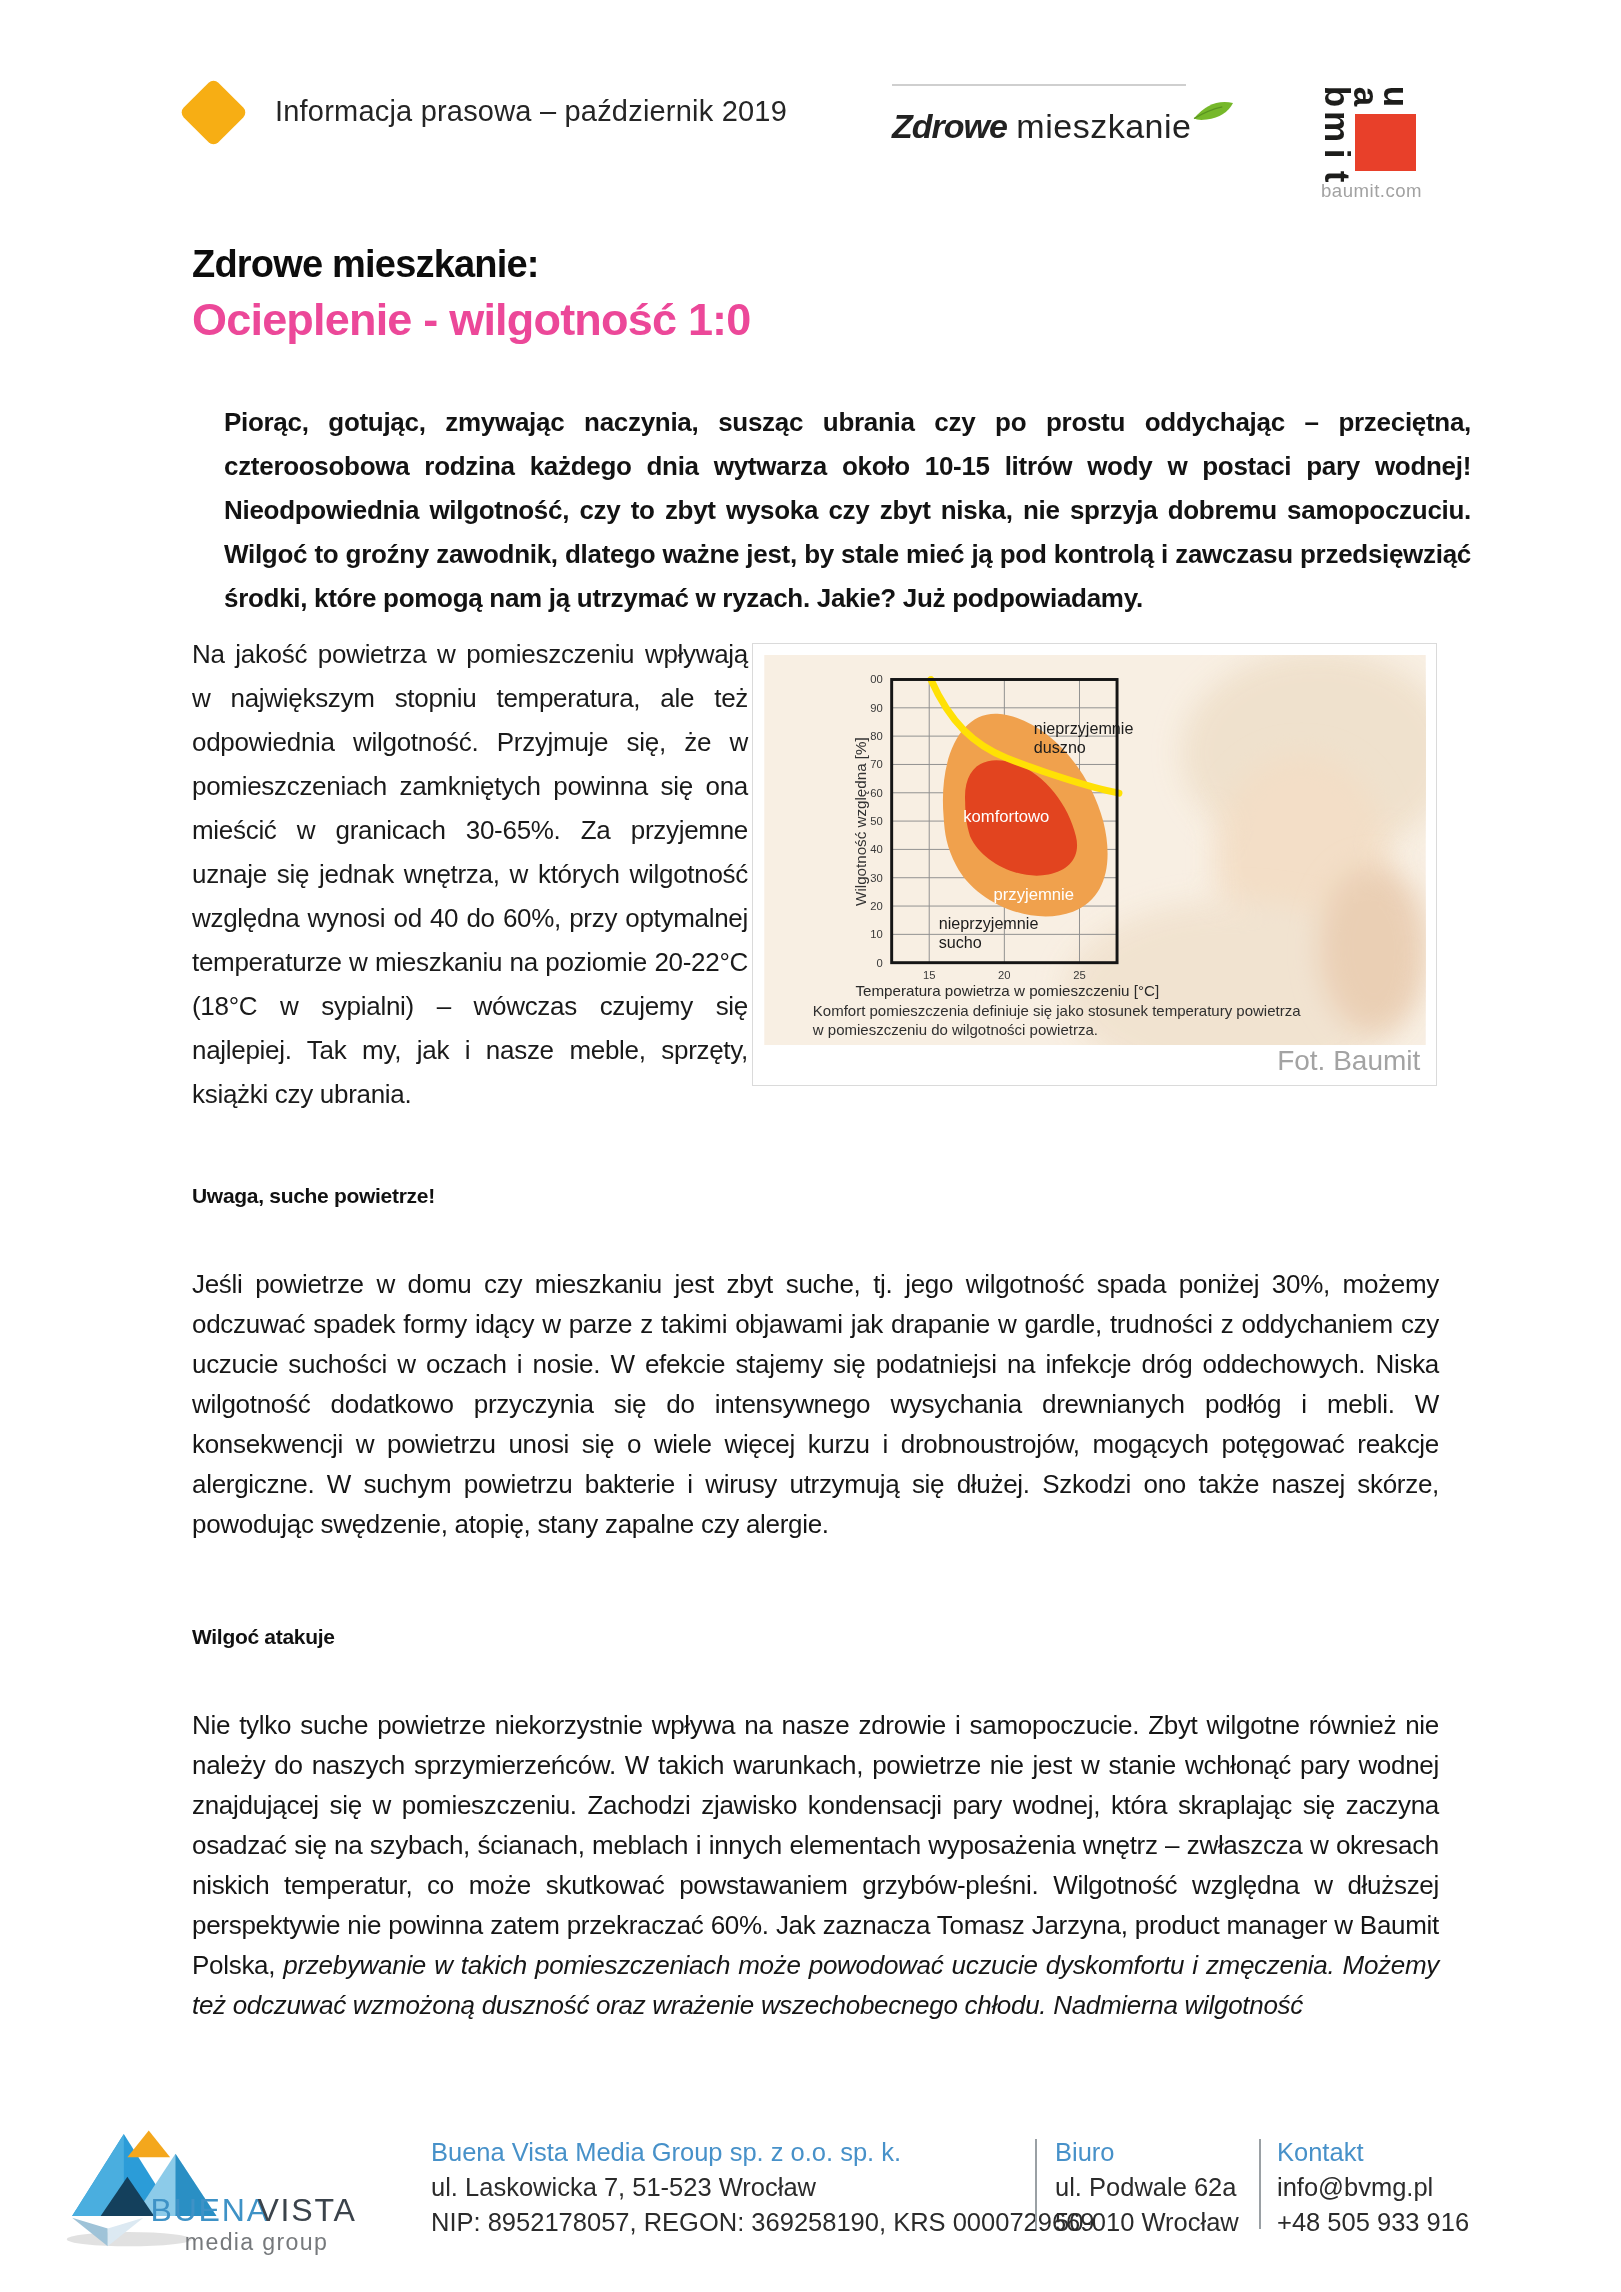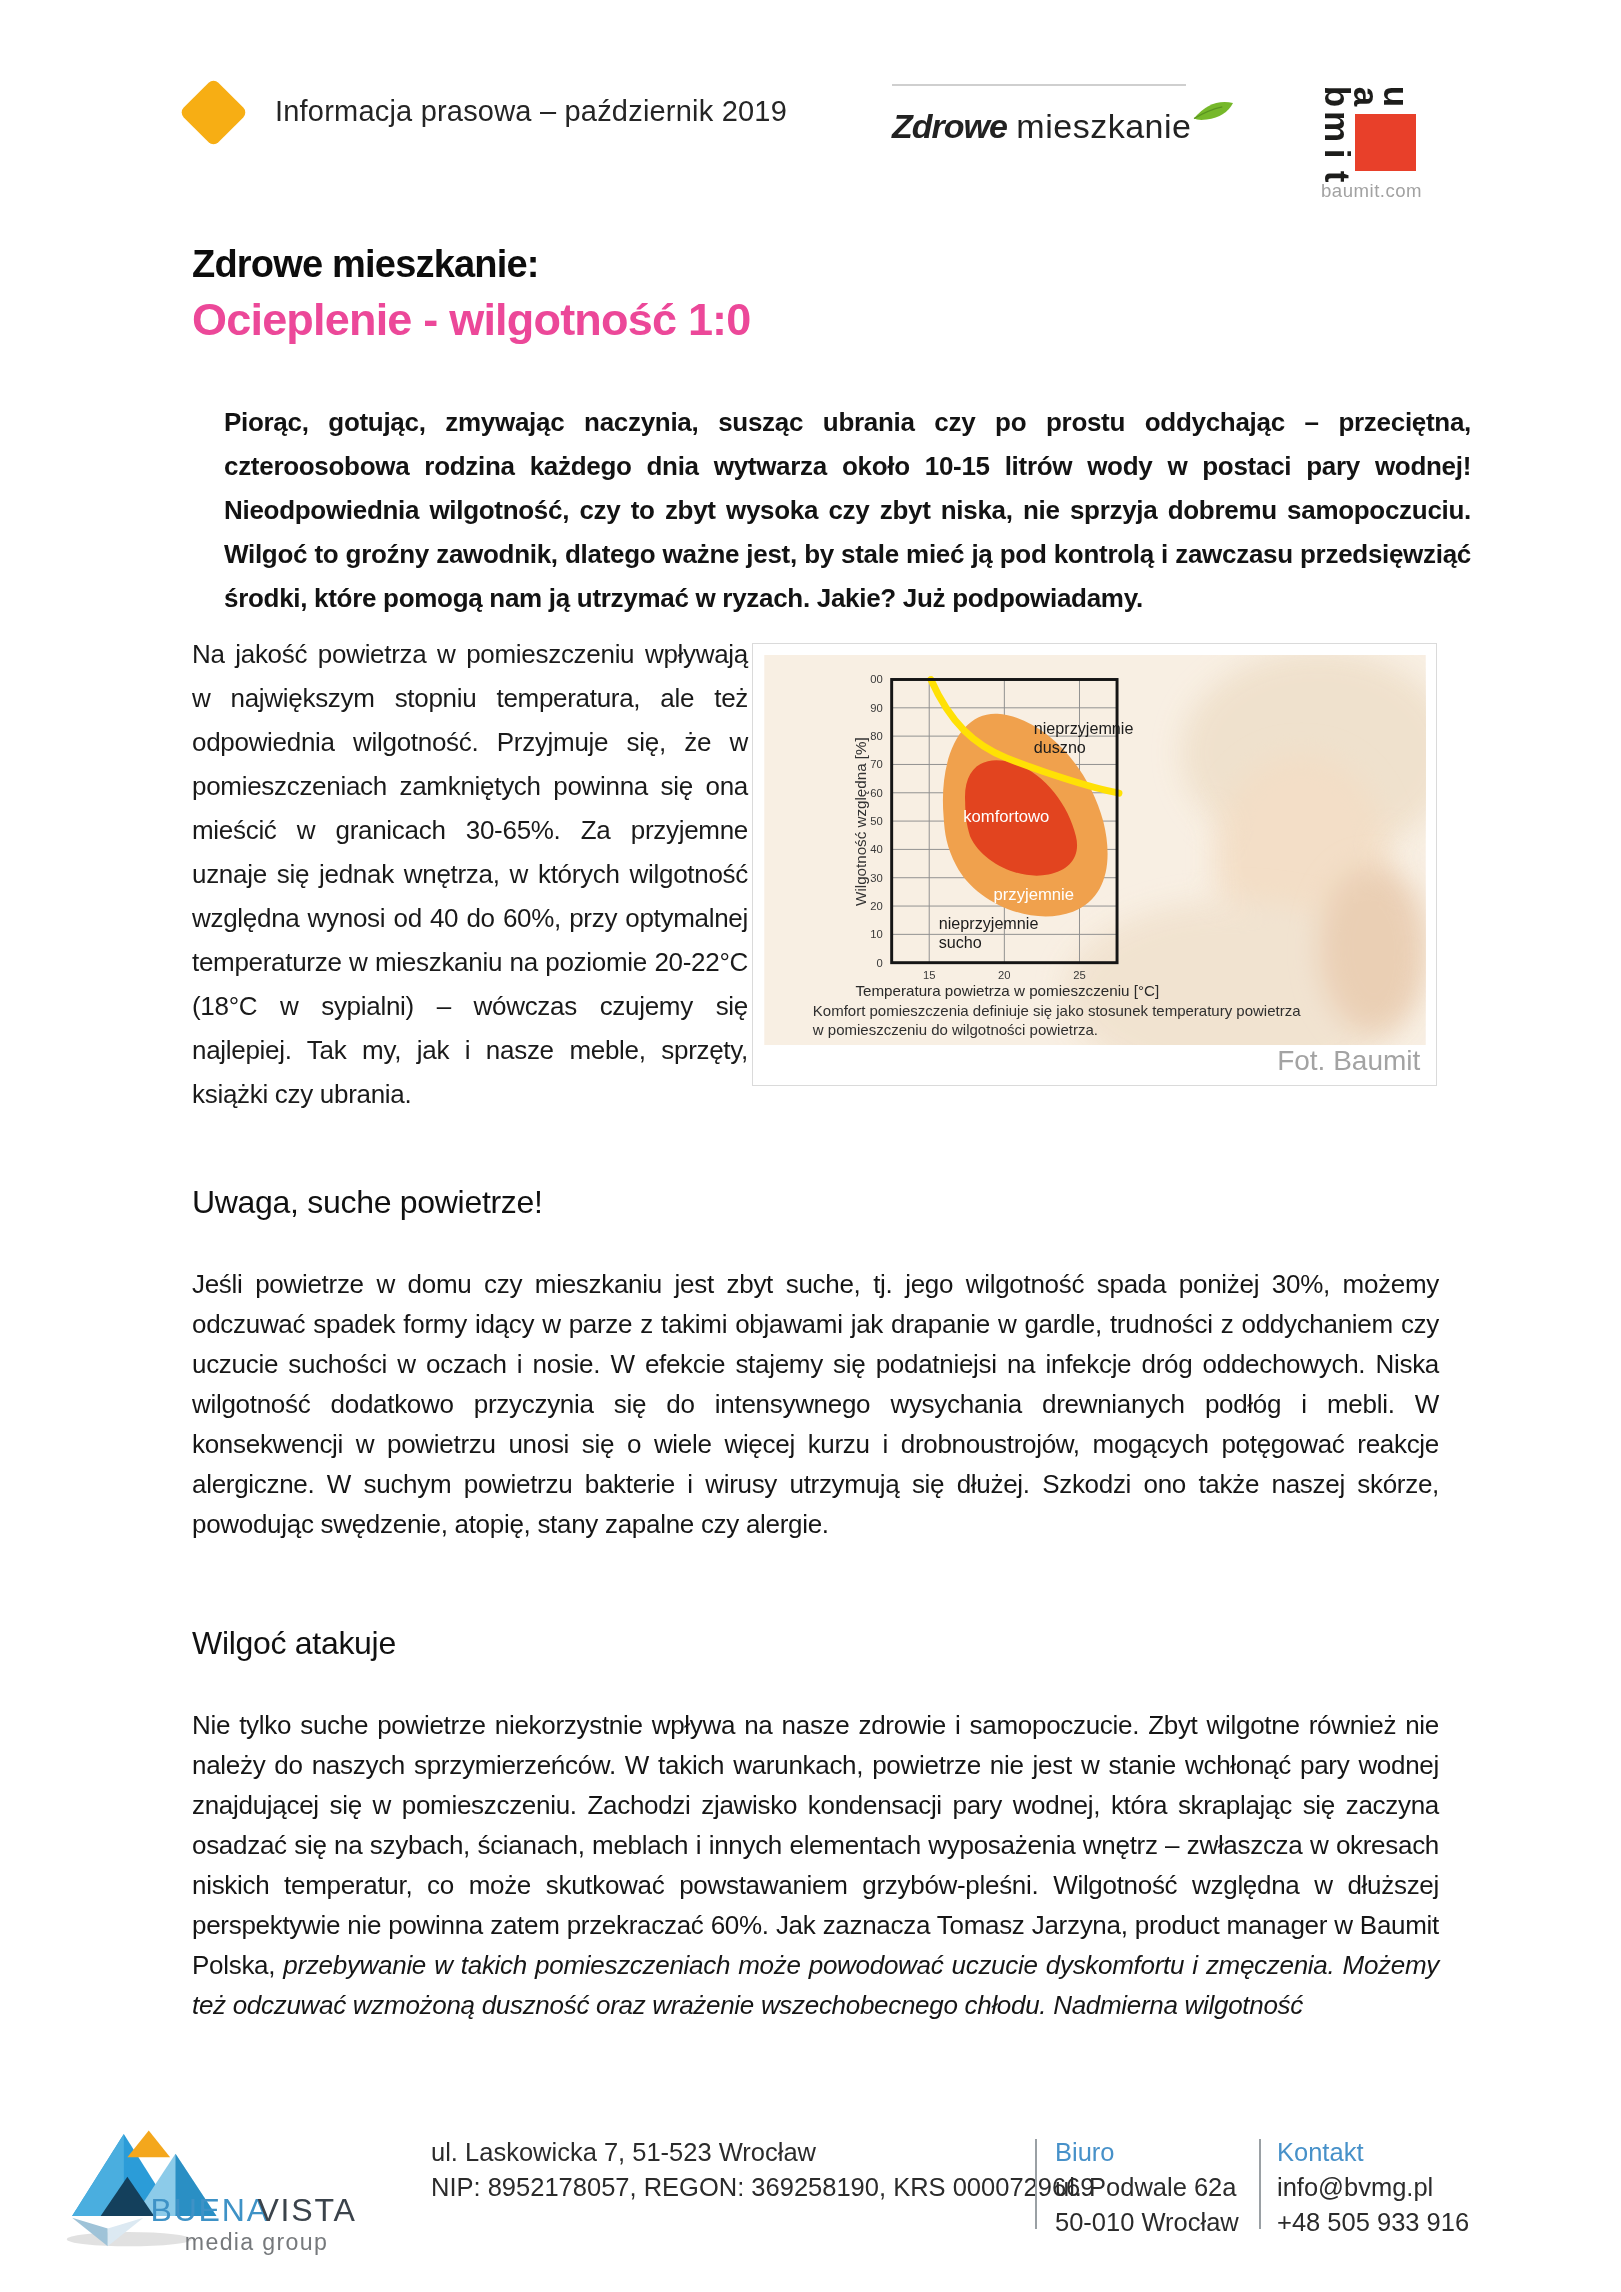--- a/index.html
+++ b/index.html
@@ -23,21 +23,21 @@
   .bm-red{position:absolute;left:34px;top:32px;width:61px;height:57px;background:#E8402A;}
   .bm-domain{position:absolute;left:0;top:98px;font-size:18.6px;color:#a2a2a2;letter-spacing:0.5px;}
 
   
   .title1{left:192px;top:243px;font-size:38px;font-weight:bold;color:#0d0d0d;letter-spacing:-0.8px;}
   .title2{left:192px;top:294px;font-size:45px;font-weight:bold;color:#ec4899;letter-spacing:-0.8px;}
   .intro{left:192px;top:400px;width:1247px;font-size:26px;font-weight:bold;line-height:44px;
          text-align:justify;color:#131313;letter-spacing:-0.3px;margin-left:32px;}
   .leftcol{left:192px;top:632px;width:556px;font-size:26px;line-height:44px;
            text-align:justify;letter-spacing:-0.3px;}
-  .h2{font-size:32px;font-weight:normal;color:#111;letter-spacing:-0.3px;}
+  .h2{font-size:21px;font-weight:bold;color:#111;letter-spacing:-0.3px;}
   .h2a{left:192px;top:1184px;}
   .h2b{left:192px;top:1625px;}
   .bodyp{left:192px;width:1247px;font-size:26px;line-height:40px;text-align:justify;
          letter-spacing:-0.3px;color:#161616;}
   .p1{top:1264px;}
   .p2{top:1705px;}
   .it{font-style:italic;}
 
   
   .figure{left:752px;top:643px;width:685px;height:443px;background:#fff;border:1px solid #dadada;
@@ -183,20 +183,21 @@
       <polygon points="40,112 70,68 100,112" fill="#14405C"></polygon>
       <polygon points="8,114 48,146 48,126" fill="#9FC3D8"></polygon>
       <polygon points="48,146 88,114 48,126" fill="#DCE9F2"></polygon>
       <text x="96" y="118" font-size="36" letter-spacing="2" fill="#3E92C6">BUENA</text>
       <text x="216" y="118" font-size="36" letter-spacing="2" fill="#3B434B">VISTA</text>
       <text x="215" y="150" font-size="26" letter-spacing="1.5" fill="#76797C" text-anchor="middle">media group</text>
     </svg>
   </div>
 
   <div class="abs f-company">
+    <div class="f-blue">Buena Vista Media Group sp. z o.o. sp. k.</div>
     <div>ul. Laskowicka 7, 51-523 Wrocław</div>
     <div>NIP: 8952178057, REGON: 369258190, KRS 0000729669</div>
   </div>
 
   <div class="abs f-sep f-sep1"></div>
 
   <div class="abs f-col f-biuro">
     <div class="f-blue">Biuro</div>
     <div>ul. Podwale 62a</div>
     <div>50-010 Wrocław</div>

